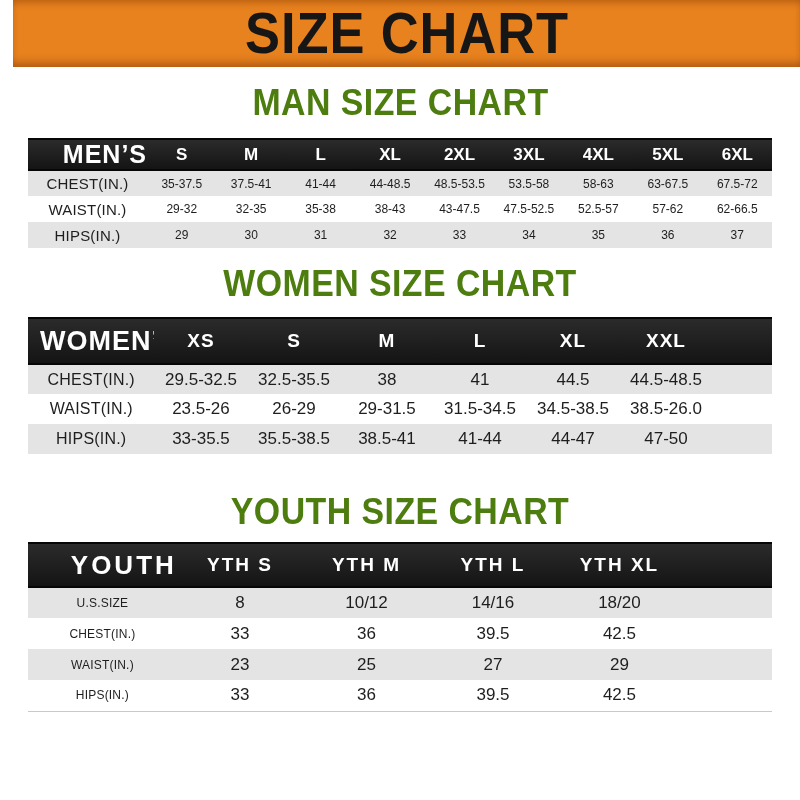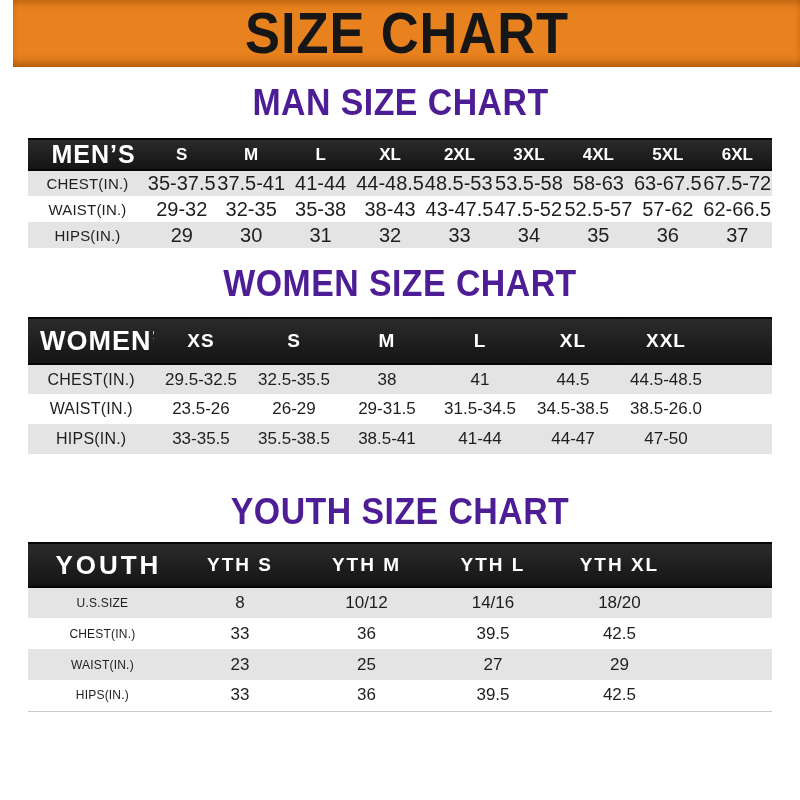--- a/index.html
+++ b/index.html
@@ -21,21 +21,21 @@
   }
   .banner-title {
     font-size: 57px; font-weight: bold; line-height: 1;
     color: var(--title-text, #161616);
     letter-spacing: 1px;
     transform: scaleX(.92);
     white-space: nowrap;
   }
   
   .section-heading {
-    margin: 0; text-align: center; color: #4c1d95;
+    margin: 0; text-align: center; color: #4d7c0f;
     font-size: 36px; line-height: 36px; font-weight: bold;
   }
   .section-heading .condensed {
     display: inline-block; transform: scaleX(.94);
     letter-spacing: 0.5px; white-space: nowrap;
   }
   .men   .section-heading { padding-top: 18px; margin-bottom: 17px; }
   .women .section-heading { padding-top: 18px; margin-bottom: 15px; }
   .youth .section-heading { padding-top: 40px; margin-bottom: 12px; }
   
@@ -43,31 +43,31 @@
   table {
     width: 744px; border-collapse: collapse; table-layout: fixed;
   }
   thead th {
     background: linear-gradient(#2b2b2b, #141414);
     background-color: var(--bar-bg, #1b1b1b);
     color: #fff; font-weight: bold; text-align: center;
     border-top: 2px solid #060606; border-bottom: 2px solid #060606;
     padding: 0; overflow: hidden; white-space: nowrap;
   }
-  thead th.bar-label { text-align: center; padding-left: 12px; letter-spacing: 1px; }
+  thead th.bar-label { text-align: right; padding-left: 12px; letter-spacing: 1px; }
   tbody td {
     text-align: center; color: #1e1e1e; padding: 0;
     white-space: nowrap; overflow: hidden;
   }
   tbody tr:nth-child(odd) td { background: var(--row-alt-bg, #e4e4e4); }
   td.row-label { letter-spacing: 0.2px; }
   
   .men   thead th { height: 31px; font-size: 17px; }
   .men   thead th.bar-label { font-size: 25px; }
-  .men   tbody td { height: 26px; font-size: 20px; }
+  .men   tbody td { height: 26px; font-size: 12px; }
   .men   td.row-label { font-size: 15px; }
   .women thead th { height: 46px; font-size: 19px; letter-spacing: 1px; }
   .women thead th.bar-label { font-size: 27px; }
   .women tbody td { height: 30px; font-size: 17px; }
   .women td.row-label { font-size: 16px; }
   .youth thead th { height: 44px; font-size: 19px; letter-spacing: 2px; }
   .youth thead th.bar-label { font-size: 26px; letter-spacing: 3px; }
   .youth tbody td { height: 31px; font-size: 17px; }
   .youth td.row-label { font-size: 12px; }
   .youth table { border-bottom: 1px solid #c9c9c9; }

